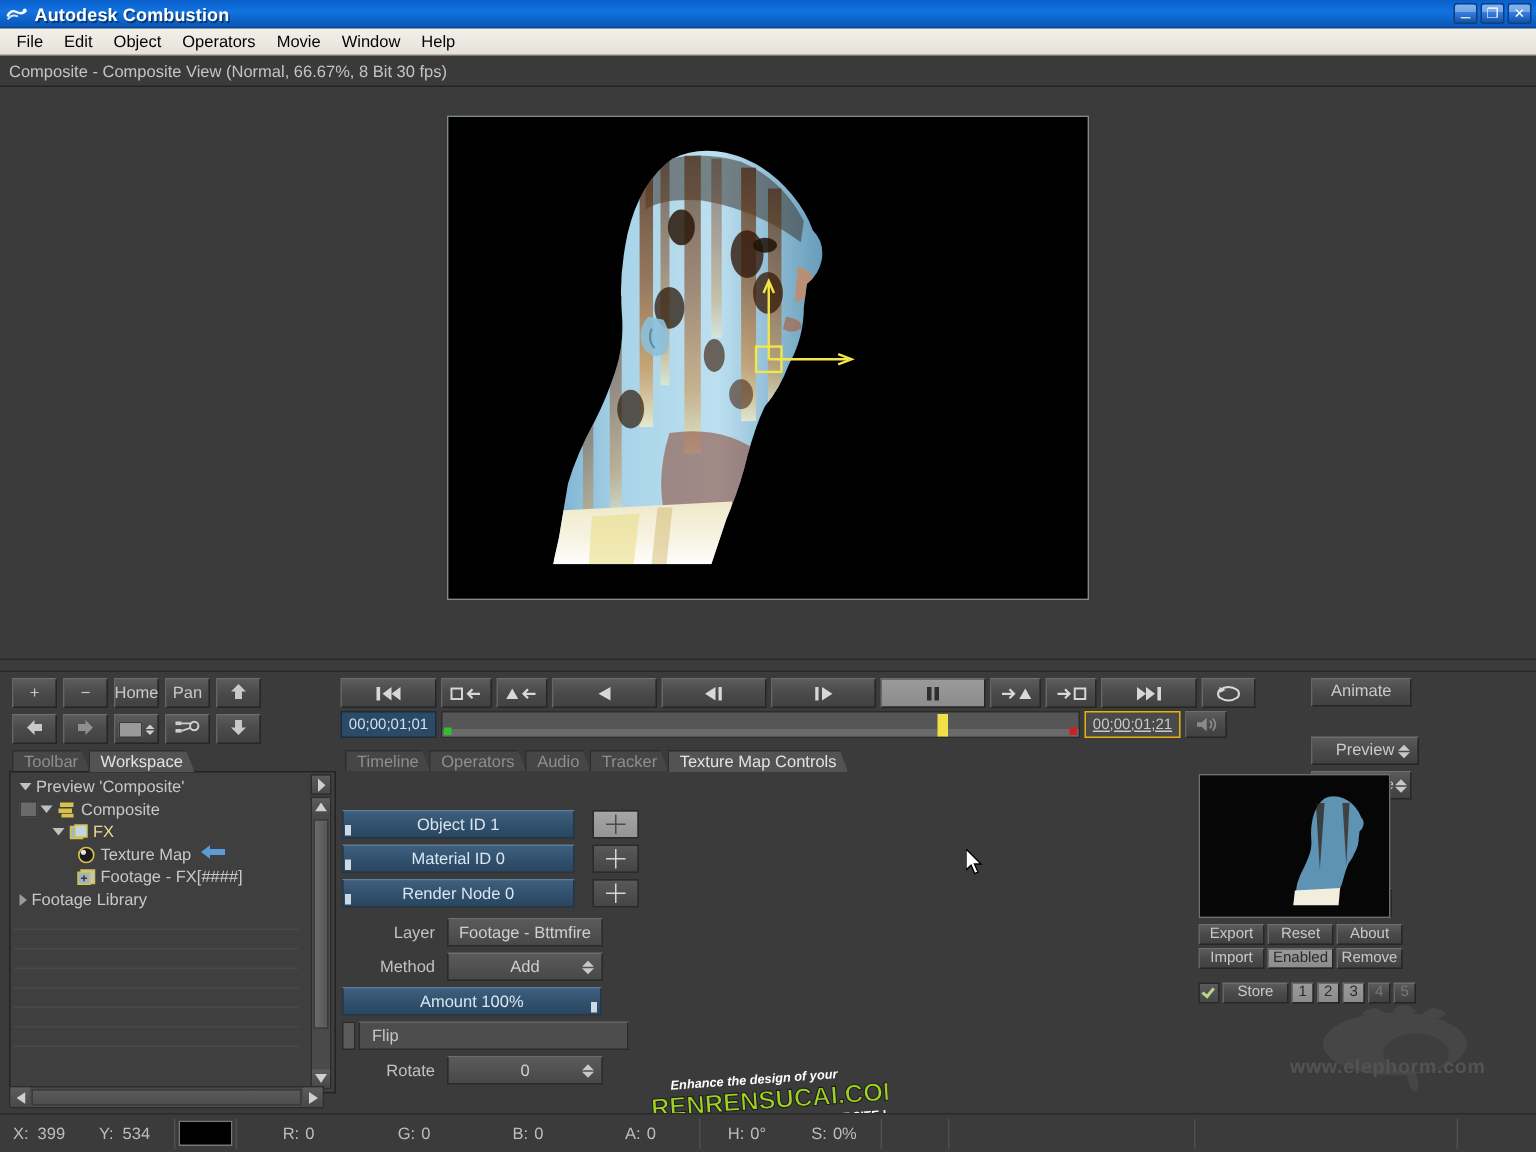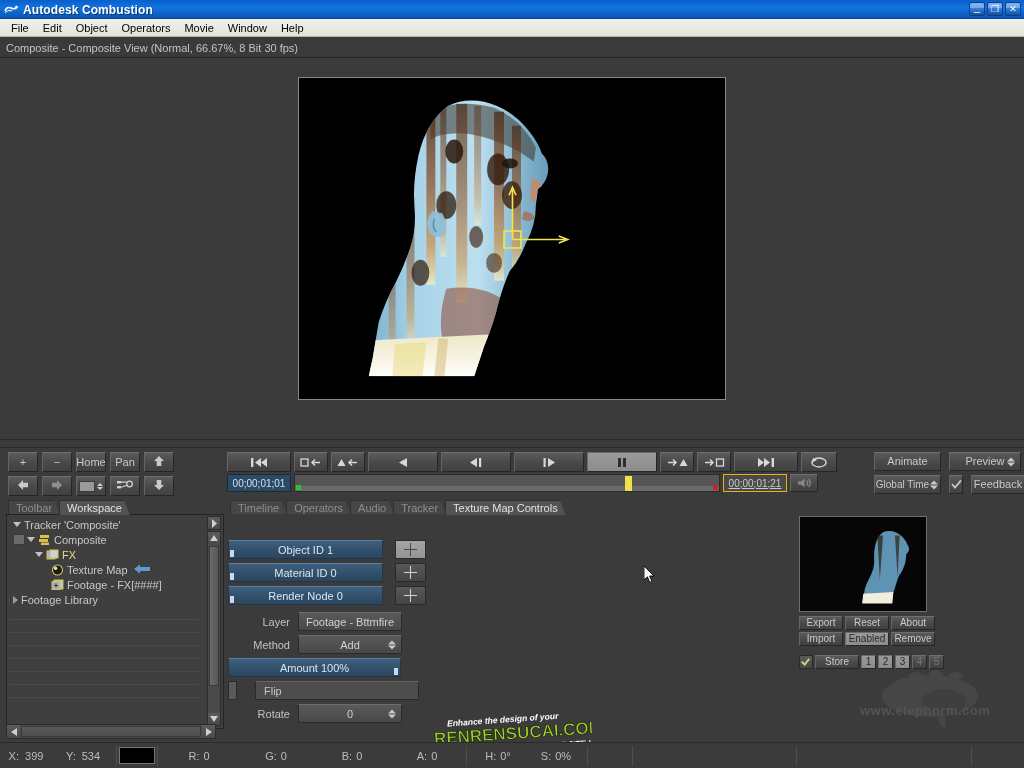--- a/index.html
+++ b/index.html
@@ -108,21 +108,21 @@
     position:relative; width:426px; height:18px;
     background:#565656; border:1px solid #2c2c2c;
   }
   .track-lower { position:absolute; left:0; right:0; bottom:0; height:5px; background:#6a6a6a; }
   .mark-in { position:absolute; left:1px; bottom:1px; width:5px; height:5px; background:#2fbf2f; }
   .mark-out { position:absolute; right:1px; bottom:1px; width:5px; height:5px; background:#d12020; }
   .playhead { position:absolute; left:330px; top:1px; width:7px; height:15px; background:#f1e04a; }
 
   
   .rt-wrap { position:absolute; left:874px; top:452px; }
-  .rt-row { display:flex; gap:8px; margin-bottom:4px; }
+  .rt-row { display:flex; gap:20px; margin-bottom:4px;flex-direction:column; }
 
   
   .tabstrip { position:absolute; height:15px; display:flex; align-items:flex-end; }
   .tab {
     height:15px; padding:0 7px; font-size:11px; color:#8e8e8e;
     background:#464646; border:1px solid #2e2e2e; border-bottom:none;
     display:flex; align-items:center;
     clip-path: polygon(0 0, calc(100% - 6px) 0, 100% 100%, 0 100%);
     margin-right:-1px;
   }
@@ -577,21 +577,21 @@
     <div class="ws-expand">
       <svg width="7" height="9" viewBox="0 0 7 9">
           <path d="M1 0 L6 4.5 L1 9 Z" fill="#cfcfcf"></path>
         </svg>
     </div>
 
     <div class="tree">
 
       <div class="tree-row" style="padding-left:4px;">
         <span class="tri down"></span>
-        <span>Tracker 'Composite'</span>
+        <span>Preview 'Composite'</span>
       </div>
 
       <div class="tree-row" style="padding-left:4px;">
         <span class="blankbox"></span>
         <span class="tri down"></span>
         <span class="node-ico">
           <svg width="13" height="12" viewBox="0 0 13 12">
               <rect x="2" y="1" width="9" height="3" fill="#d8c24a"></rect>
               <rect x="1" y="5" width="9" height="3" fill="#d8c24a"></rect>
               <rect x="3" y="8.5" width="8" height="2.5" fill="#d8c24a"></rect>
@@ -751,21 +751,21 @@
 
     <div class="ctl-row" style="left:2px; top:144px;">
       <div class="slider" style="width:173px;">
         <span>Amount 100%</span>
         <span class="handle" style="right:2px;"></span>
       </div>
     </div>
 
     <div class="ctl-row" style="left:2px; top:167px;">
       <div class="tiny-tick"></div>
-      <div class="flat-field" style="width:164px;margin-left:18px;">
+      <div class="flat-field" style="width:180px;margin-left:2px;">
         <span>Flip</span>
       </div>
     </div>
 
     <div class="ctl-row" style="left:0; top:190px;">
       <div class="ctl-label" style="width:72px;">Rotate</div>
       <div class="combo" style="width:104px;">
         <span>0</span>
         <span class="spin">
             <i class="up"></i>

